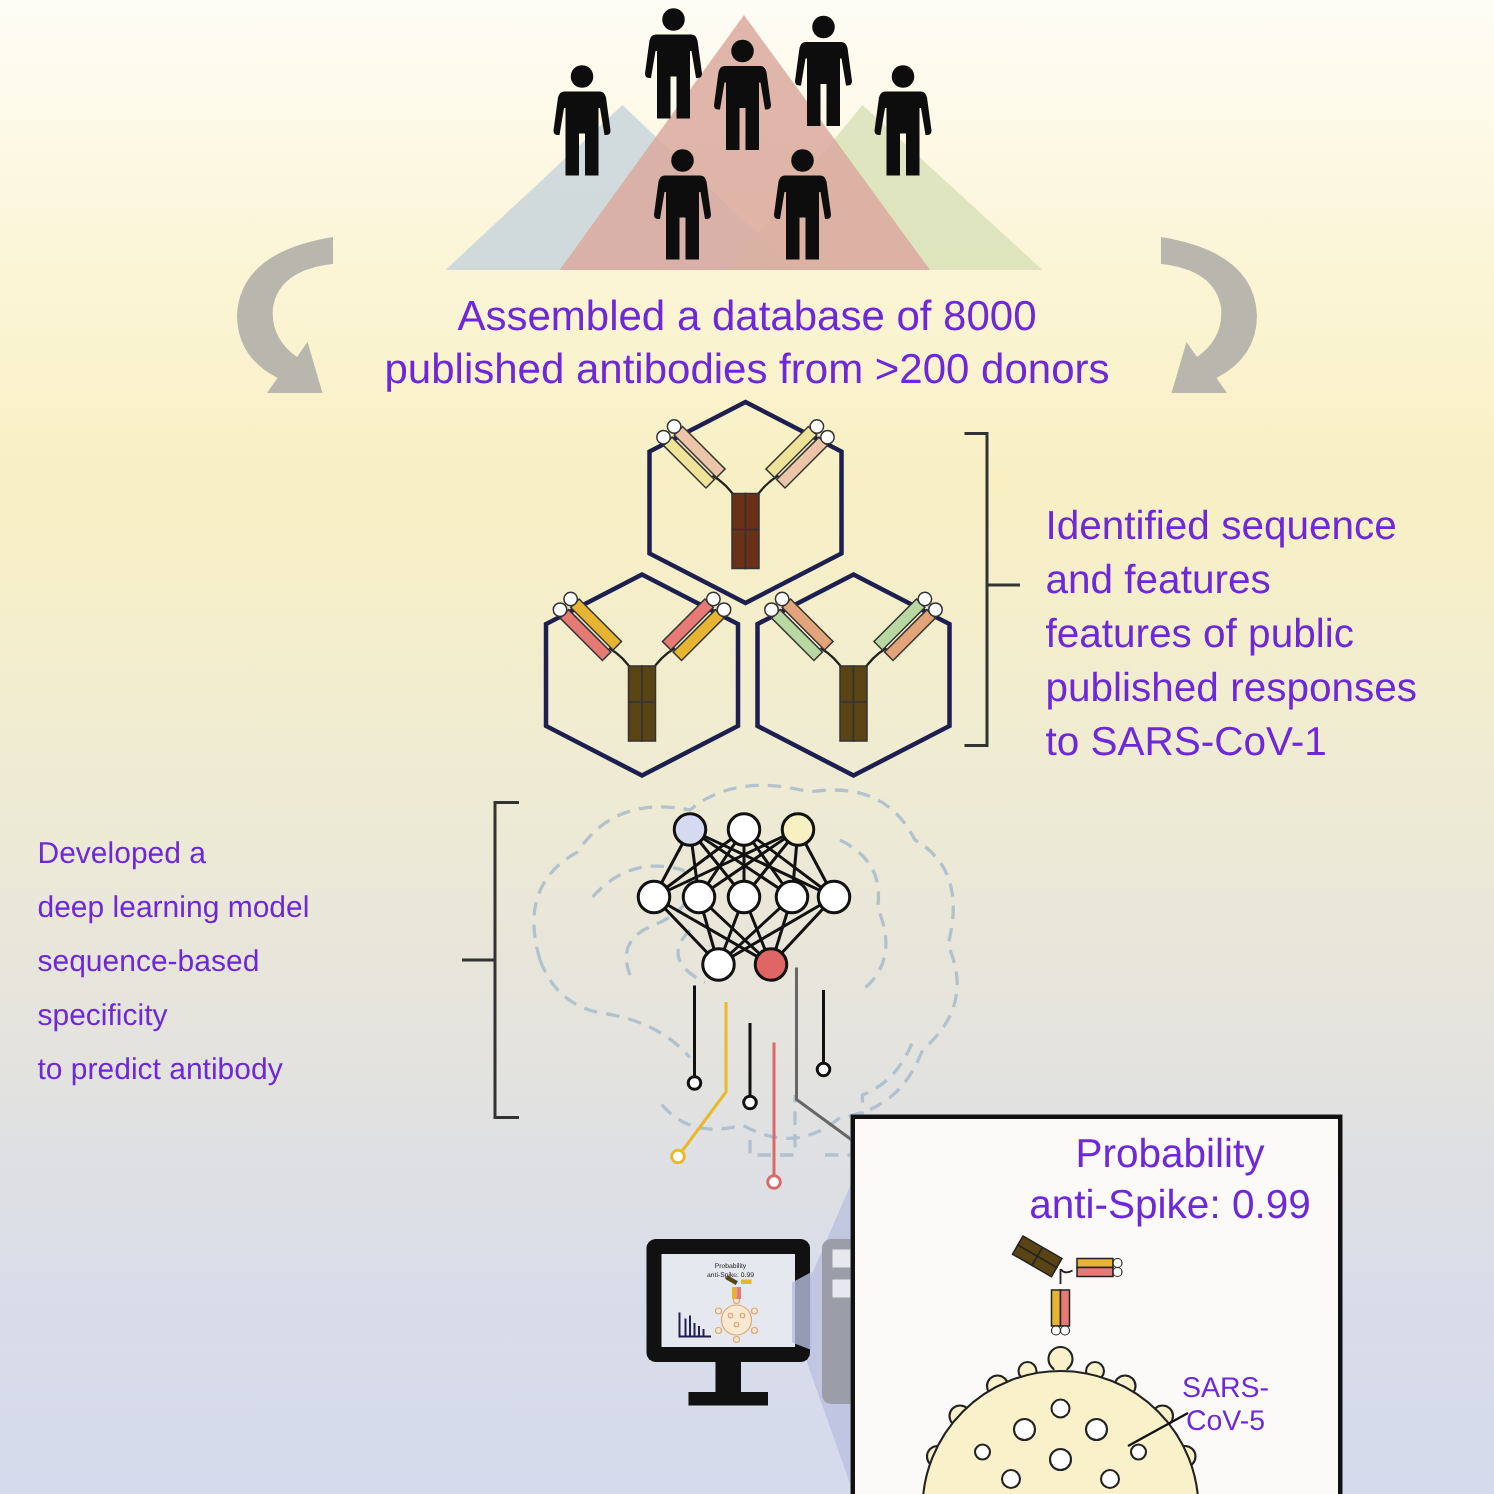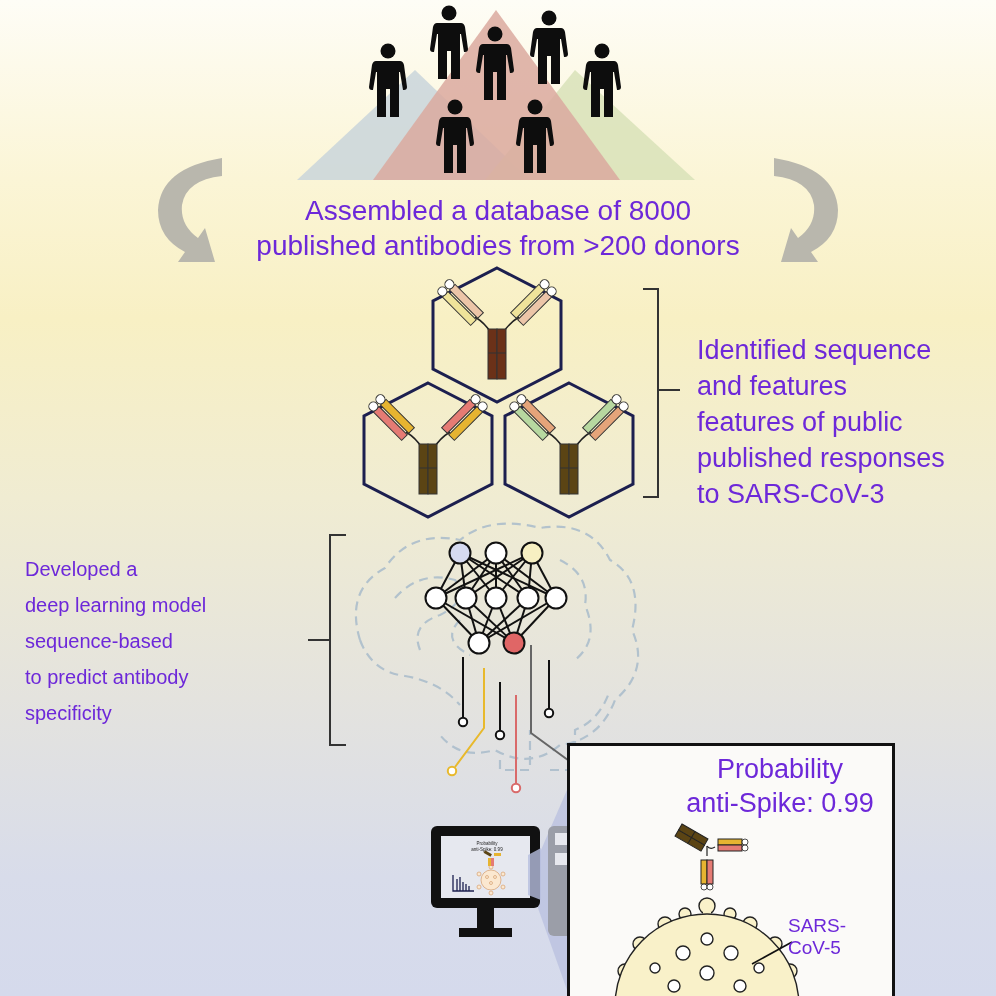--- a/index.html
+++ b/index.html
@@ -7,21 +7,21 @@
     width:996px; height:996px; overflow:hidden; position:relative;
     background: linear-gradient(to bottom, #fefdf6 0%, #fbf5d6 18%, #f8f0c4 32%, #f0ecd2 50%, #e4e3de 70%, #d8dcea 88%, #d5daec 100%);
     font-family: "Liberation Sans", sans-serif;
     color:#111;
   }
   .txt { position:absolute; font-family:"Liberation Sans", sans-serif; color:#6d28d9; line-height:1.2; }
   #title-text { left:0; width:996px; top:193px; text-align:center; font-size:28px; line-height:35px; }
   #features-text { left:697px; top:305px; font-size:27px; line-height:36px;margin-top:27px; }
   #model-text { left:25px; top:551px; font-size:20px; line-height:36px; }
   #prob-title { left:570px; width:420px; top:752px; text-align:center; font-size:27px; line-height:34px; }
-  #virus-label { left:788px; top:915px; font-size:19px; line-height:22px; }
+  #virus-label { left:788px; top:915px; font-size:19px; line-height:22px; text-align:center; }
   svg.layer { position:absolute; left:0; top:0; }
   #result-box { position:absolute; left:567px; top:743px; width:328px; height:260px; border:3px solid #111; background:#fbfaf8; box-sizing:border-box; }
 </style>
 </head>
 <body>
 
 <svg class="layer" width="996" height="996" viewBox="0 0 996 996">
 
   <g>
     <polygon points="297,180 415,70 530,180" fill="#c9d5db" opacity="0.85"></polygon>
@@ -322,29 +322,29 @@
 <div class="txt" id="title-text">
   <div>Assembled a database of 8000</div>
   <div>published antibodies from &gt;200 donors</div>
 </div>
 
 <div class="txt" id="features-text">
   <div>Identified sequence</div>
   <div>and features</div>
   <div>features of public</div>
   <div>published responses</div>
-  <div>to SARS-CoV-3</div>
+  <div>to SARS-CoV-1</div>
 </div>
 
 <div class="txt" id="model-text">
   <div>Developed a</div>
   <div>deep learning model</div>
   <div>sequence-based</div>
+  <div>specificity</div>
   <div>to predict antibody</div>
-  <div>specificity</div>
 </div>
 
 <div class="txt" id="prob-title">
   <div>Probability</div>
   <div>anti-Spike: 0.99</div>
 </div>
 
 <div class="txt" id="virus-label">
   <div>SARS-</div>
   <div>CoV-5</div>

